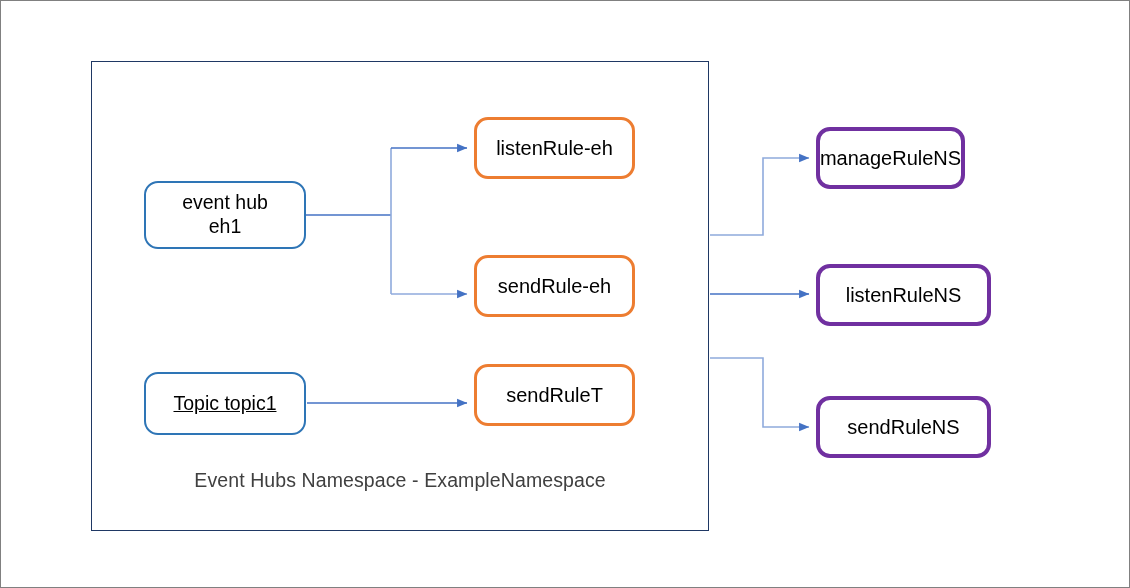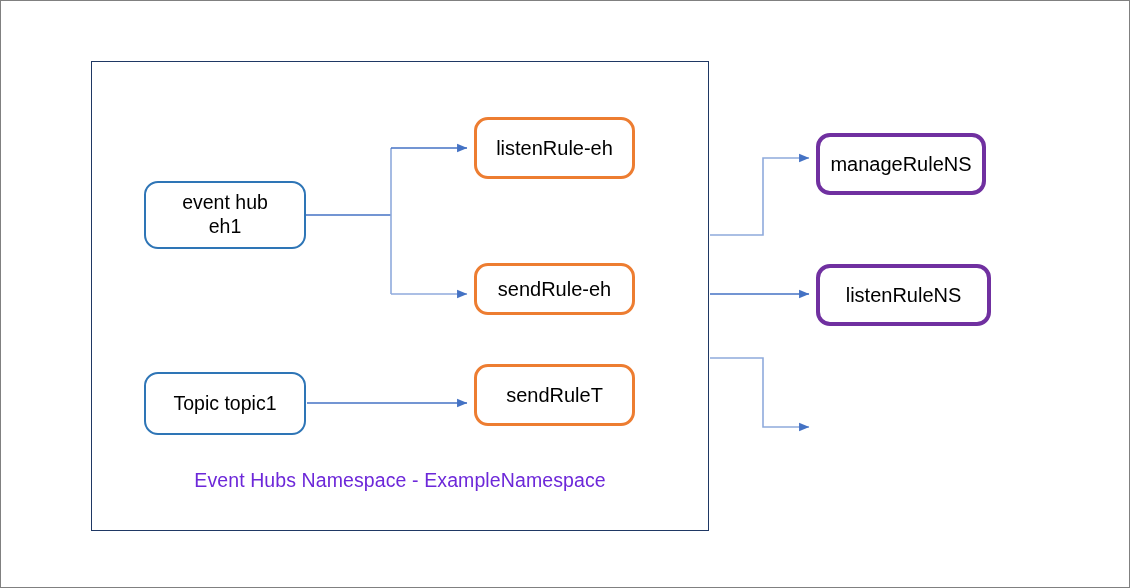--- a/index.html
+++ b/index.html
@@ -38,21 +38,21 @@
     box-sizing: border-box;
     background: transparent;
   }
   .ns-caption {
     position: absolute;
     left: 90px;
     top: 468px;
     width: 618px;
     text-align: center;
     font-size: 19.5px;
-    color: #6d28d9;
+    color: #404040;
     letter-spacing: 0.1px;
   }
   .node {
     position: absolute;
     box-sizing: border-box;
     background: #ffffff;
     display: flex;
     align-items: center;
     justify-content: center;
     text-align: center;
@@ -118,40 +118,43 @@
     </g>
   </svg>
 
   <div class="node node-entity" style="left:143px; top:180px; width:162px; height:68px;">
     <div>
       <span>event hub</span>
       <span>eh1</span>
     </div>
   </div>
 
-  <div class="node node-entity" style="left:143px; top:371px; width:162px; height:63px;">
+  <div class="node node-entity" style="left:143px; top:371px; width:162px; height:63px;text-decoration:underline;">
     <span>Topic topic1</span>
   </div>
 
   <div class="node node-rule-entity" style="left:473px; top:116px; width:161px; height:62px;">
     <span>listenRule-eh</span>
   </div>
 
-  <div class="node node-rule-entity" style="left:473px; top:262px; width:161px; height:52px;justify-content:center;">
+  <div class="node node-rule-entity" style="left:473px; top:254px; width:161px; height:62px;justify-content:center;">
     <span>sendRule-eh</span>
   </div>
 
   <div class="node node-rule-entity" style="left:473px; top:363px; width:161px; height:62px;">
     <span>sendRuleT</span>
   </div>
 
-  <div class="node node-rule-ns" style="left:815px; top:132px; width:170px; height:62px;">
+  <div class="node node-rule-ns" style="left:815px; top:126px; width:149px; height:62px;">
     <span>manageRuleNS</span>
   </div>
 
   <div class="node node-rule-ns" style="left:815px; top:263px; width:175px; height:62px;align-items:center;">
     <span>listenRuleNS</span>
   </div>
 
+  <div class="node node-rule-ns" style="left:815px; top:395px; width:175px; height:62px;">
+    <span>sendRuleNS</span>
+  </div>
 
   <div class="ns-caption">Event Hubs Namespace - ExampleNamespace</div>
 
 </div>
 
 </body></html>

